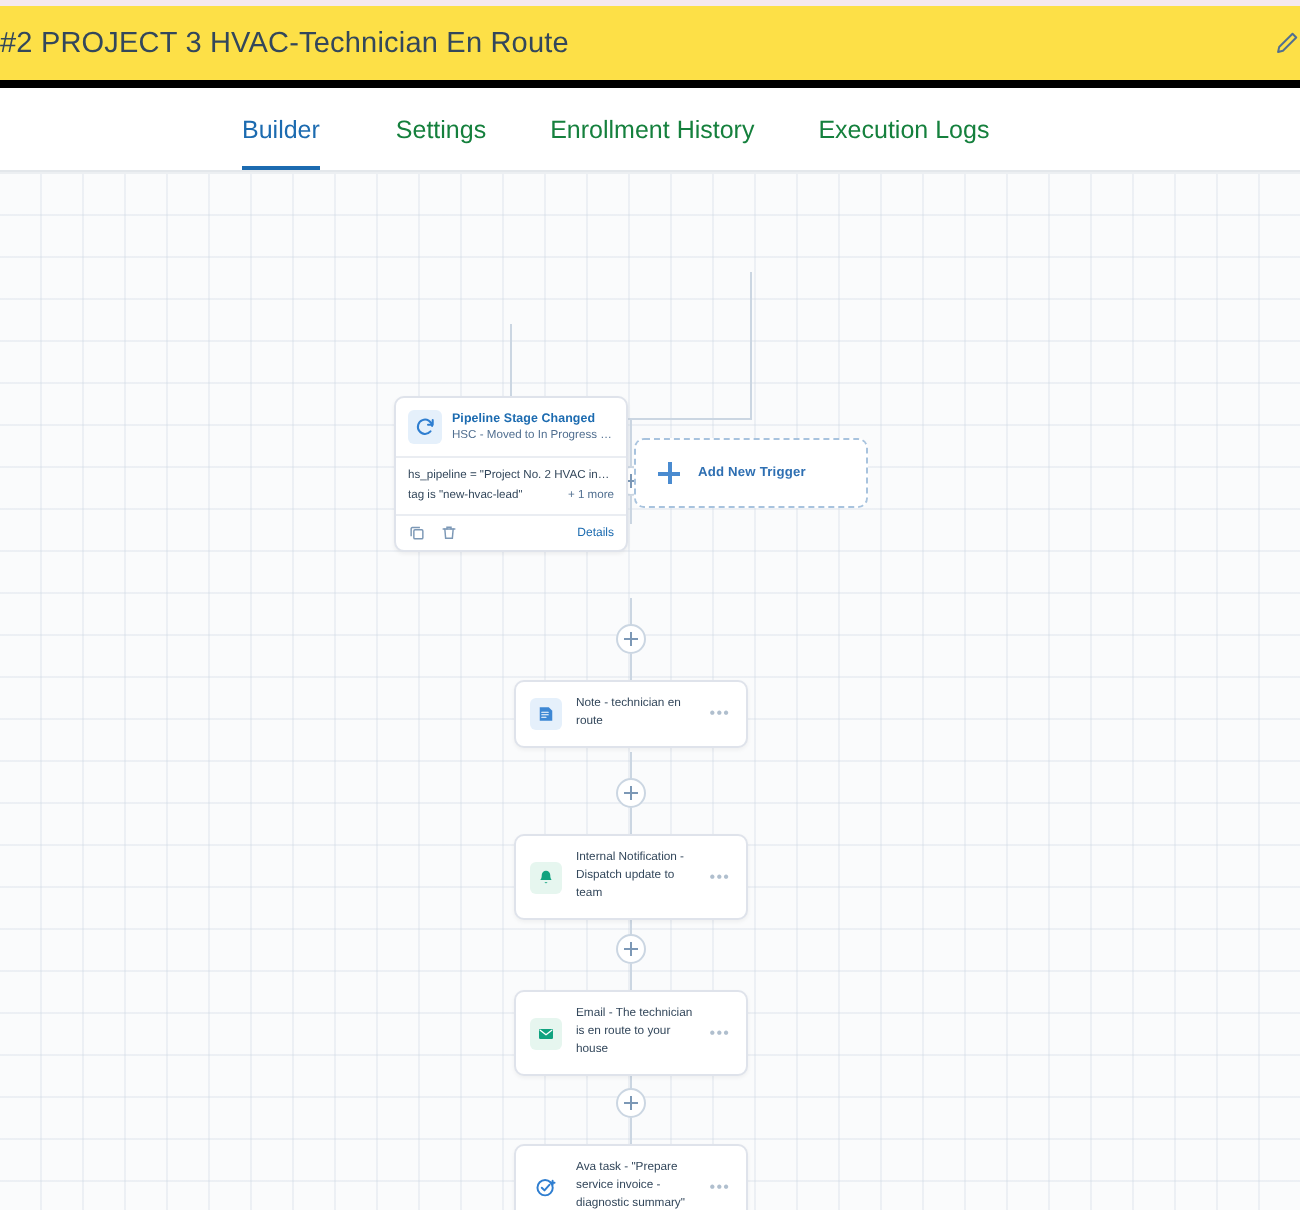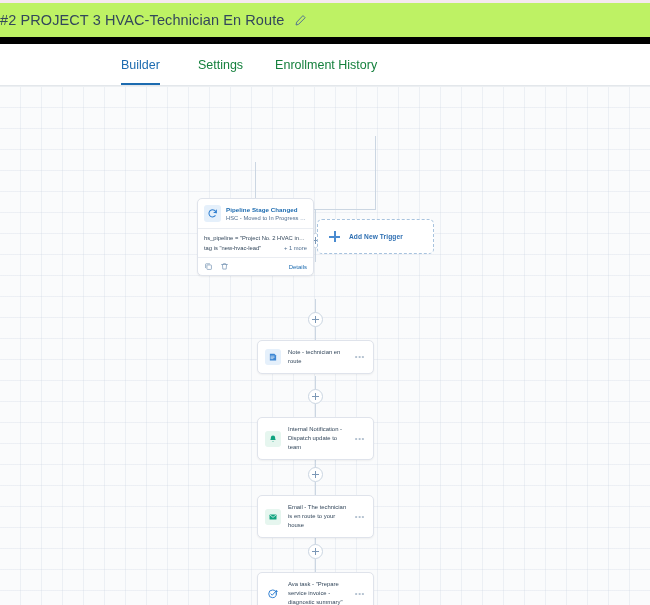--- a/index.html
+++ b/index.html
@@ -26,26 +26,26 @@
     height: 3px;
     width: 100%;
     background: #f5e9ef;
     flex: 0 0 auto;
   }
 
   
   .header {
     flex: 0 0 auto;
     height: 41px;
-    background: #bef264;
-    display: flex;
-    align-items: center;
-    justify-content: flex-start;
+    background: #fde047;
+    display: flex;
+    align-items: center;
+    justify-content: space-between;
     gap: 9px;
-    border-bottom: 7px solid #000000;
+    border-bottom: 4px solid #000000;
   }
   .page-title {
     font-size: 14.5px;
     color: #33475b;
     letter-spacing: 0.1px;
     white-space: nowrap;
   }
   .edit-icon {
     width: 14px;
     height: 14px;
@@ -334,20 +334,23 @@
 
   <div class="tabbar">
     <div class="tab active">
       <span>Builder</span>
     </div>
     <div class="tab">
       <span>Settings</span>
     </div>
     <div class="tab">
       <span>Enrollment History</span>
+    </div>
+    <div class="tab">
+      <span>Execution Logs</span>
     </div>
   </div>
 
   <div class="canvas">
 
     <div class="wire" style="left:255px; top:75px; height:48px;"></div>
     <div class="wire" style="left:375px; top:49px; height:74px;"></div>
     <div class="wire-h" style="left:255px; top:122px; width:121px;"></div>
     <div class="wire" style="left:315px; top:122px; height:32px;"></div>
 

